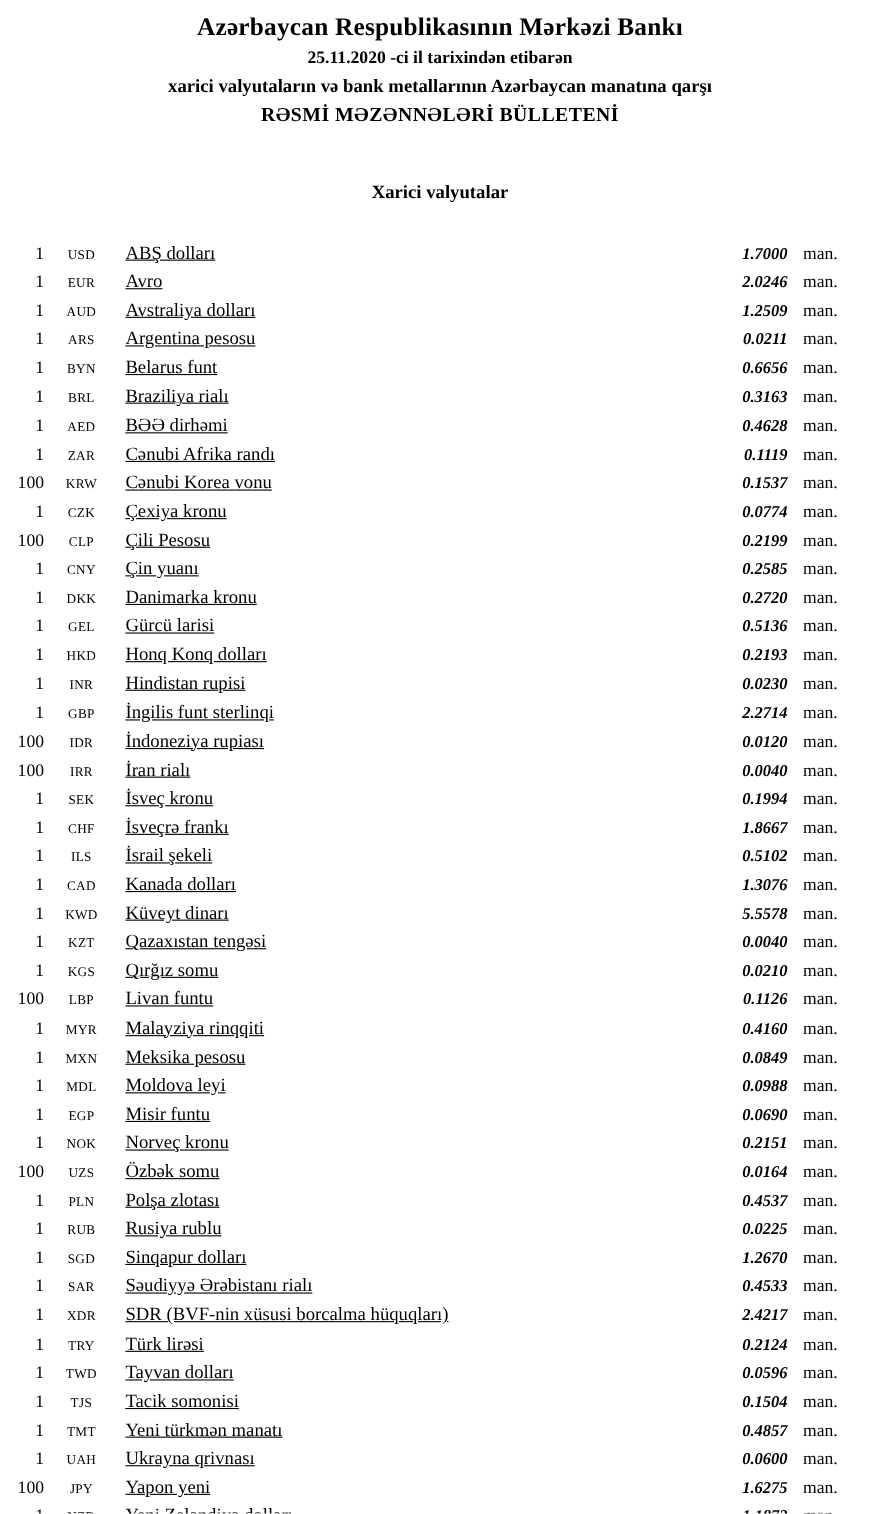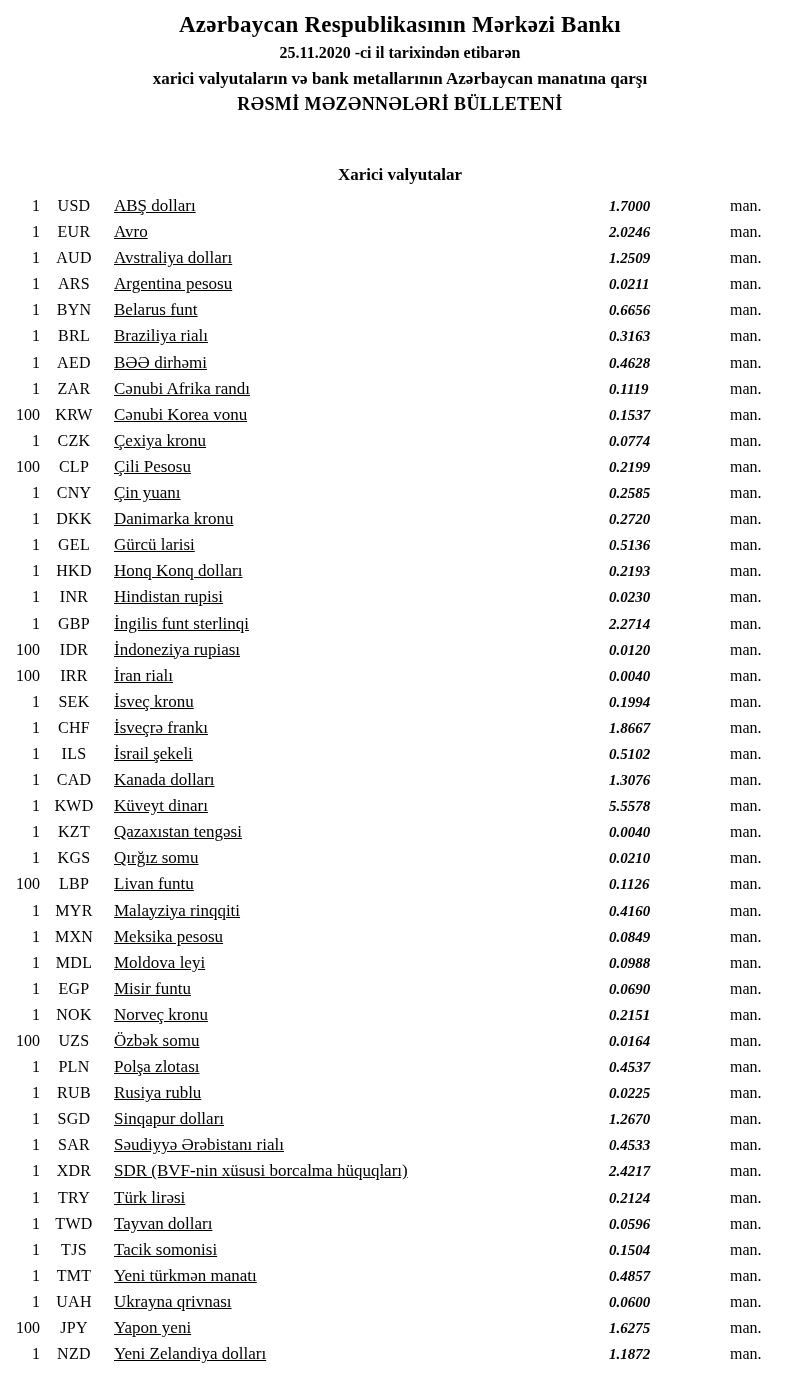--- a/index.html
+++ b/index.html
@@ -63,33 +63,34 @@
     box-sizing: border-box;
     padding-right: 16px;
   }
   .cell-qty {
     text-align: right;
     font-size: 16px;
     padding-right: 2px;
   }
   .cell-code {
     text-align: center;
-    font-size: 16px;
+    font-size: 12px;
     letter-spacing: 0.3px;
+    margin-top: 25px;
   }
   .cell-name {
     text-align: left;
     font-size: 17px;
     padding-left: 8px;
     white-space: nowrap;
     overflow: hidden;
     text-decoration: underline;
   }
   .cell-rate {
-    text-align: left;
+    text-align: right;
     font-size: 15px;
     font-weight: bold;
     font-style: italic;
     padding-right: 8px;
   }
   .cell-unit {
     text-align: left;
     font-size: 16px;
     padding-left: 6px;
   }

